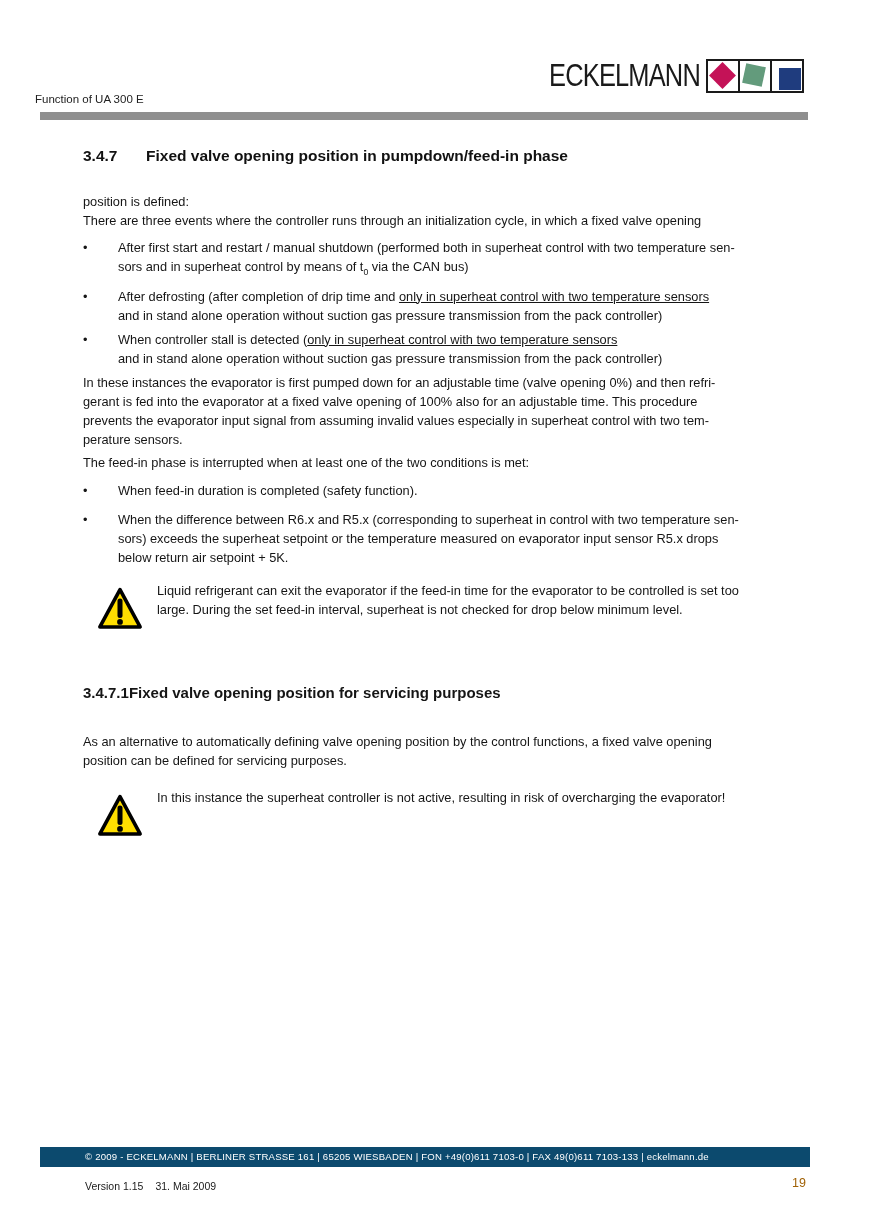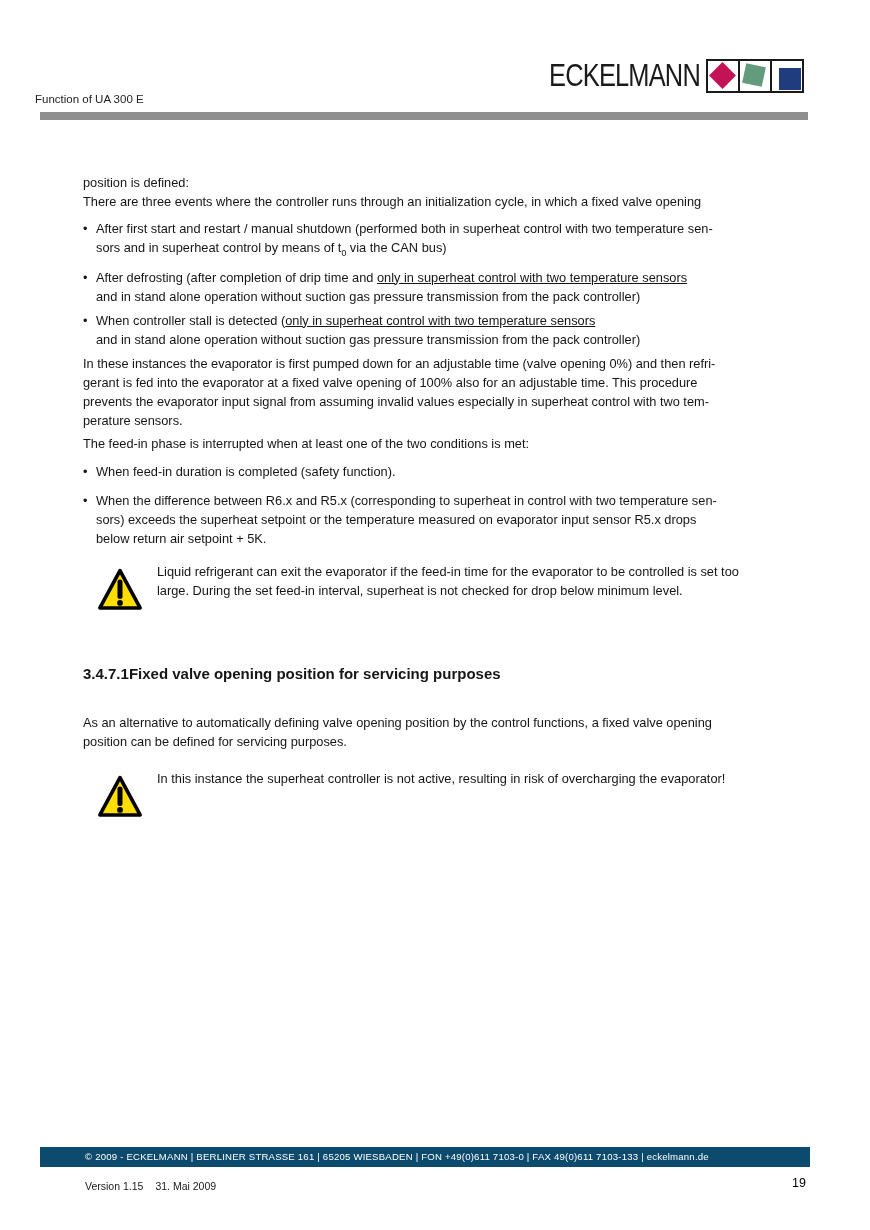--- a/index.html
+++ b/index.html
@@ -25,21 +25,21 @@
   .body-text{font-size:12.8px;line-height:19px;}
   .u{text-decoration:underline;}
   sub{font-size:0.68em;}
 
   h1.sec{display:flex;margin:0;font-size:15.5px;font-weight:bold;color:#111;}
   h1.sec .num1{width:63px;}
 
   .para{margin:0;}
   .p1{margin-top:27px;}
   .list1{margin-top:8px;}
-  .bullet{display:flex;margin-bottom:5px;}
+  .bullet{display:flex;margin-bottom:5px;gap:22px;}
   .dot{width:13px;flex:0 0 13px;}
   .dot::before{content:"\2022";}
   .p2{margin-top:4px;}
   .p3{margin-top:4px;}
   .b4{margin-top:9px;}
   .b5{margin-top:10px;}
 
   .warn{display:flex;margin-top:13px;}
   .warn .icon-box{flex:0 0 74px;padding-left:14px;box-sizing:border-box;}
   .warn .icon-box svg{margin-top:6px;}
@@ -48,21 +48,21 @@
 
   h2.sec{margin:46px 0 0 0;}
   .p4{margin-top:30px;}
 
   
   .footer-bar{position:absolute;left:40px;top:1147px;width:770px;height:20px;
               line-height:20px;padding-left:45px;box-sizing:border-box;
               color:#fff;font-size:9.6px;letter-spacing:0.2px;}
   .version-line{position:absolute;left:85px;top:1180px;font-size:10.5px;color:#1a1a1a;}
   .version-line .date{margin-left:12px;}
-  .page-number{position:absolute;left:792px;top:1176px;font-size:12.5px;color:#000000;}
+  .page-number{position:absolute;left:792px;top:1176px;font-size:12.5px;color:#a16207;}
 </style>
 </head>
 <body>
 
 <div class="page">
 
   <div class="logo">
     <span class="logo-text">ECKELMANN</span>
     <span class="logo-mark">
       <span class="logo-cell">
@@ -74,20 +74,24 @@
       <span class="logo-cell">
         <span class="shape-navy" style="background:#1F3C7E;"></span>
       </span>
     </span>
   </div>
   <div class="doc-context">Function of UA 300 E</div>
   <div class="header-rule"></div>
 
   <div class="content body-text">
 
+    <h1 class="sec">
+      <span class="num1">3.4.7</span>
+      <span>Fixed valve opening position in pumpdown/feed-in phase</span>
+    </h1>
 
     <p class="para p1">
       <span class="line">position is defined:</span>
       <span class="line">There are three events where the controller runs through an initialization cycle, in which a fixed valve opening</span>
     </p>
 
     <div class="list1">
       <div class="bullet">
         <span class="dot"></span>
         <div>

